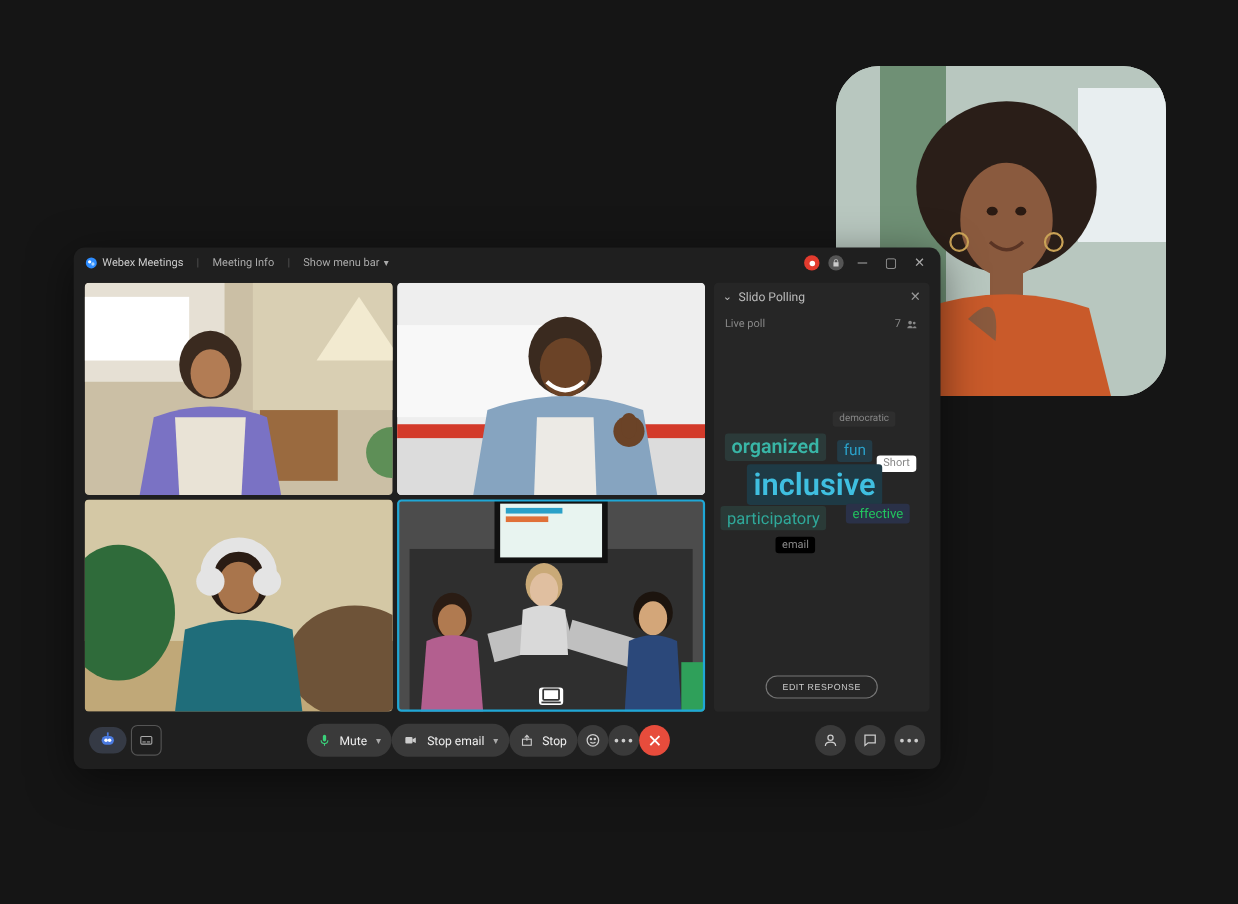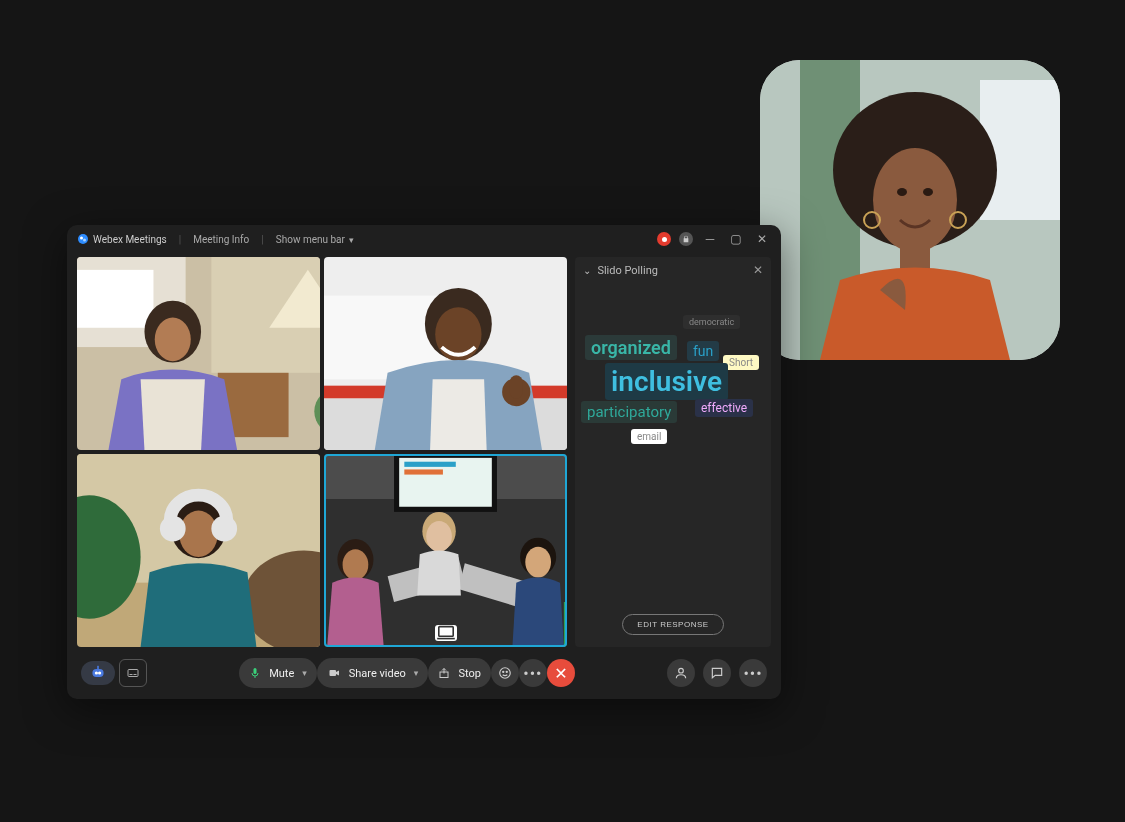--- a/index.html
+++ b/index.html
@@ -15,21 +15,21 @@
   .hero {
     position: absolute;
     top: 60px; left: 760px;
     width: 300px; height: 300px;
     border-radius: 40px;
     overflow: hidden;
   }
   .app {
     position: absolute;
     top: 225px; left: 67px;
-    width: 714px; height: 474px;
+    width: 788px; height: 474px;
     background: #1f1f1f;
     border-radius: 10px;
     display: flex; flex-direction: column;
     box-shadow: 0 10px 40px rgba(0,0,0,0.5);
   }
   .titlebar {
     height: 28px;
     display: flex; align-items: center;
     padding: 0 10px;
     font-size: 10px; color: #aaa;
@@ -62,21 +62,21 @@
   .panel-head { display:flex; align-items:center; padding:6px 8px; gap:6px; }
   .panel-head .pclose { margin-left:auto; cursor:pointer; color:#999; font-size:12px; }
   .panel-title { display:flex; align-items:center; justify-content:center; padding:4px 8px; position:relative; color:#ddd; font-size:11px; }
   .panel-title .burger { position:absolute; left:8px; cursor:pointer; }
   .tabs { display:flex; border-bottom:1px solid #333; }
   .tab { flex:1; text-align:center; padding:6px 0; display:flex; align-items:center; justify-content:center; gap:4px; cursor:pointer; color:#999; font-size:10px; }
   .tab.on { color:#fff; border-bottom:2px solid #fff; margin-bottom:-1px; }
   .poll-status { display:flex; align-items:center; padding:6px 10px; color:#888; font-size:10px; }
   .poll-status .count { margin-left:auto; display:flex; align-items:center; gap:4px; }
   .cloud { flex:1; position:relative; }
-  .word { position:absolute; padding:2px 6px; border-radius:3px; white-space:nowrap; }
+  .word { position:absolute; padding:2px 6px; border-radius:3px; white-space:nowrap;margin-top:36px; }
   .edit-btn {
     margin: 16px auto 12px;
     border:1px solid #777; background:transparent; color:#ccc;
     font-size:8px; letter-spacing:0.5px; padding:5px 14px; border-radius:14px; cursor:pointer;
   }
   .bottombar {
     height: 52px; display:flex; align-items:center; padding:0 14px; gap:10px;
   }
   .bl { display:flex; align-items:center; gap:4px; }
   .bc { margin-left:auto; margin-right:auto; display:flex; align-items:center; gap:0; }
@@ -239,29 +239,41 @@
         </div>
       </div>
     </div>
 
     <div class="panel">
       <div class="panel-head">
         <span style="font-size:10px;cursor:pointer">⌄</span>
         <span>Slido Polling</span>
         <span class="pclose">✕</span>
       </div>
+      <div class="poll-status">
+        <span>Live poll</span>
+        <span class="count">
+          <span>7</span>
+          <svg width="12" height="10" viewBox="0 0 24 24" fill="#888">
+              <circle cx="8" cy="8" r="4"></circle>
+              <circle cx="17" cy="9" r="3"></circle>
+              <path d="M2 20c0-3 3-5 6-5s6 2 6 5"></path>
+              <path d="M14 20c0-2 2-4 4-4s4 2 4 4"></path>
+            </svg>
+        </span>
+      </div>
       <div class="cloud" id="cloud">
           <span class="word" style="left: 108px; top: 32px; font-size: 9px; color: rgb(136, 136, 136); background: rgb(46, 46, 46); font-weight: 400;">democratic</span>
           <span class="word" style="left: 10px; top: 52px; font-size: 18px; color: rgb(57, 182, 167); background: rgb(43, 58, 57); font-weight: 600;">organized</span>
           <span class="word" style="left: 112px; top: 58px; font-size: 14px; color: rgb(42, 160, 200); background: rgb(35, 59, 70); font-weight: 400;">fun</span>
-          <span class="word" style="left: 148px; top: 72px; font-size: 10px; color: rgb(136, 136, 136); background: #fef9c3; font-weight: 400;">Short</span>
+          <span class="word" style="left: 148px; top: 72px; font-size: 10px; color: rgb(136, 136, 136); background: #ffffff; font-weight: 400;">Short</span>
           <span class="word" style="left: 30px; top: 80px; font-size: 28px; color: rgb(63, 191, 224); background: rgb(30, 58, 69); font-weight: 600;">inclusive</span>
           <span class="word" style="left: 6px; top: 118px; font-size: 15px; color: rgb(47, 169, 154); background: rgb(42, 58, 55); font-weight: 400;">participatory</span>
-          <span class="word" style="left: 120px; top: 116px; font-size: 12px; color: #f0abfc; background: rgb(42, 49, 72); font-weight: 400;">effective</span>
-          <span class="word" style="left: 56px; top: 146px; font-size: 10px; color: rgb(136, 136, 136); background: #ffffff; font-weight: 400;">email</span>
+          <span class="word" style="left: 120px; top: 116px; font-size: 12px; color: #22c55e; background: rgb(42, 49, 72); font-weight: 400;">effective</span>
+          <span class="word" style="left: 56px; top: 146px; font-size: 10px; color: rgb(136, 136, 136); background: #000000; font-weight: 400;">email</span>
         </div>
       <button class="edit-btn">EDIT RESPONSE</button>
     </div>
   </div>
 
   <div class="bottombar">
     <div class="bl">
       <span class="assist-pill">
         <svg width="20" height="16" viewBox="0 0 24 20">
             <rect x="5" y="5" width="14" height="10" rx="5" fill="#4a7ae0"></rect>
@@ -286,21 +298,21 @@
             <rect x="11" y="18" width="2" height="4"></rect>
           </svg>
         <span>Mute</span>
         <span class="chev chev-down"></span>
       </div>
       <div class="pill">
         <svg width="14" height="12" viewBox="0 0 24 24" fill="#ccc">
             <rect x="3" y="6" width="13" height="12" rx="2"></rect>
             <polygon points="16,10 22,7 22,17 16,14"></polygon>
           </svg>
-        <span>Share video</span>
+        <span>Stop email</span>
         <span class="chev chev-down"></span>
       </div>
       <div class="pill">
         <svg width="12" height="12" viewBox="0 0 24 24" fill="none" stroke="#ccc" stroke-width="2">
             <rect x="4" y="10" width="16" height="11"></rect>
             <path d="M12 3v10M8 7l4-4 4 4"></path>
           </svg>
         <span>Stop</span>
       </div>
       <div class="circ">

